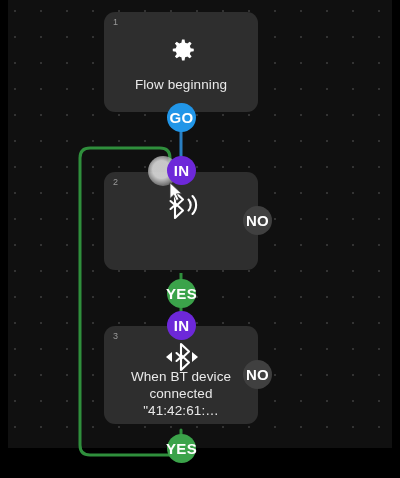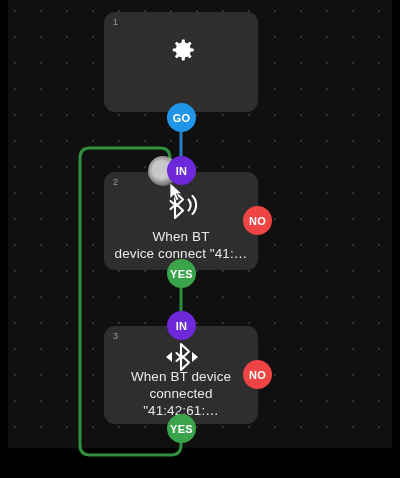--- a/index.html
+++ b/index.html
@@ -67,29 +67,29 @@
     white-space:pre-line;
   }
   
   .badge{
     position:absolute;
     border-radius:50%;
     display:flex;
     align-items:center;
     justify-content:center;
     color:#ffffff;
-    font-size:11px;
+    font-size:15px;
     font-weight:bold;
     letter-spacing:.3px;
     z-index:6;
   }
   .badge.go   { background:#2196e8; width:29px; height:29px; }
   .badge.in   { background:#6d28d9; width:29px; height:29px; }
-  .badge.yes  { background:#3ba34a; width:29px; height:29px; }
-  .badge.no   { background:#ef4444; width:29px; height:29px; }
+  .badge.yes  { background:#3ba34a; width:29px; height:29px;margin-top:20px; }
+  .badge.no   { background:#404040; width:29px; height:29px; }
 
   
   .ghost{
     position:absolute;
     width:30px;height:30px;
     border-radius:50%;
     background:radial-gradient(circle at 45% 45%, rgba(215,215,215,.92) 38%, rgba(170,170,170,.55) 68%, rgba(120,120,120,0) 100%);
     z-index:5;
   }
   
@@ -112,35 +112,34 @@
   </svg>
 
   <div class="card" style="left:104px; top:12px; width:154px; height:100px;">
     <span class="card-num">1</span>
     <div class="card-icon" style="top:20px; height:36px;">
       <svg width="34" height="34" viewBox="0 0 24 24" fill="#ffffff" aria-hidden="true">
         <path d="M12 8.6a3.4 3.4 0 1 0 0 6.8 3.4 3.4 0 0 0 0-6.8zm0 5.1a1.7 1.7 0 1 1 0-3.4 1.7 1.7 0 0 1 0 3.4z"></path>
         <path d="M21 12.9v-1.8l-2.2-.4a6.9 6.9 0 0 0-.6-1.5l1.3-1.8-1.3-1.3-1.8 1.3a6.9 6.9 0 0 0-1.5-.6L14.5 4.6h-1.8l-.4 2.2a6.9 6.9 0 0 0-1.5.6L9 6.1 7.7 7.4 9 9.2a6.9 6.9 0 0 0-.6 1.5l-2.2.4v1.8l2.2.4c.14.53.35 1.03.6 1.5l-1.3 1.8 1.3 1.3 1.8-1.3c.47.26.97.47 1.5.6l.4 2.2h1.8l.4-2.2c.53-.13 1.03-.34 1.5-.6l1.8 1.3 1.3-1.3-1.3-1.8c.26-.47.47-.97.6-1.5l2.2-.4z"></path>
       </svg>
     </div>
+    <div class="card-label" style="top:64px;">Flow beginning</div>
   </div>
   <div class="badge go" style="left:167px; top:103px;">GO</div>
 
   <div class="card" style="left:104px; top:172px; width:154px; height:98px;">
     <span class="card-num">2</span>
     <div class="card-icon" style="top:16px; height:34px;">
       <svg width="44" height="32" viewBox="0 0 44 32" fill="none" aria-hidden="true">
         <path d="M16 3 L24 10.5 L16 18 L16 3 Z M16 14 L24 21.5 L16 29 L16 14 Z" stroke="#ffffff" stroke-width="2.1" stroke-linejoin="round" fill="none"></path>
         <path d="M16 16 L11.5 12 M16 16 L11.5 20" stroke="#ffffff" stroke-width="2.1" stroke-linecap="round"></path>
         <path d="M29.5 10.5 A8 8 0 0 1 29.5 21.5" stroke="#ffffff" stroke-width="2.1" stroke-linecap="round" fill="none"></path>
         <path d="M33.5 7 A13 13 0 0 1 33.5 25" stroke="#ffffff" stroke-width="2.1" stroke-linecap="round" fill="none"></path>
       </svg>
     </div>
-    <div class="card-label" style="top:56px;">When BT
-device connect "41:…</div>
   </div>
   <div class="ghost" style="left:148px; top:156px;"></div>
   <div class="badge in" style="left:167px; top:156px;">IN</div>
   <div class="badge no" style="left:243px; top:206px;">NO</div>
   <div class="badge yes" style="left:167px; top:259px;">YES</div>
 
   <div class="card" style="left:104px; top:326px; width:154px; height:98px;">
     <span class="card-num">3</span>
     <div class="card-icon" style="top:14px; height:34px;">
       <svg width="44" height="32" viewBox="0 0 44 32" fill="none" aria-hidden="true">

